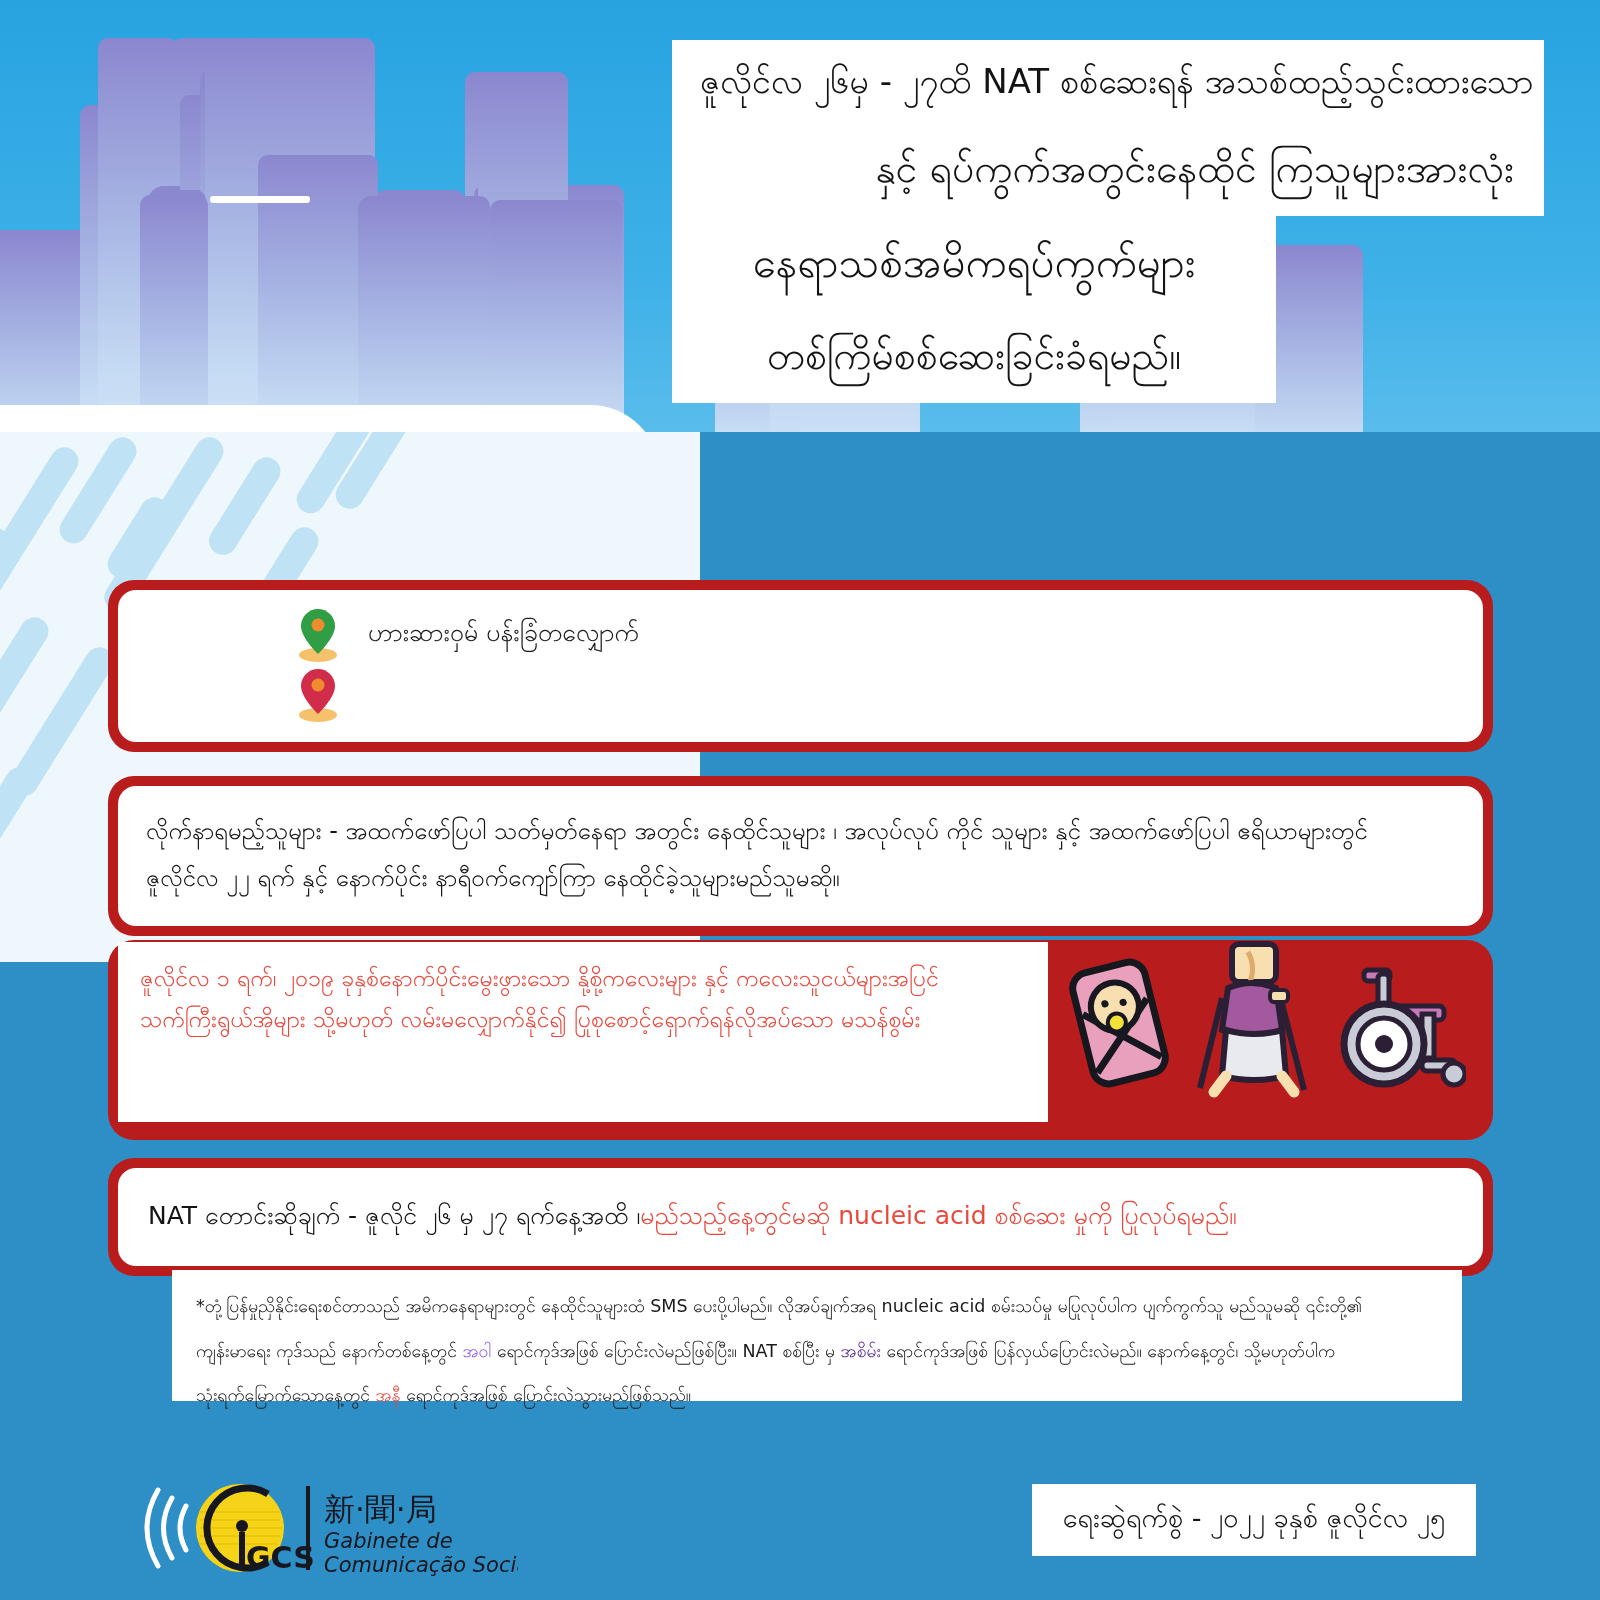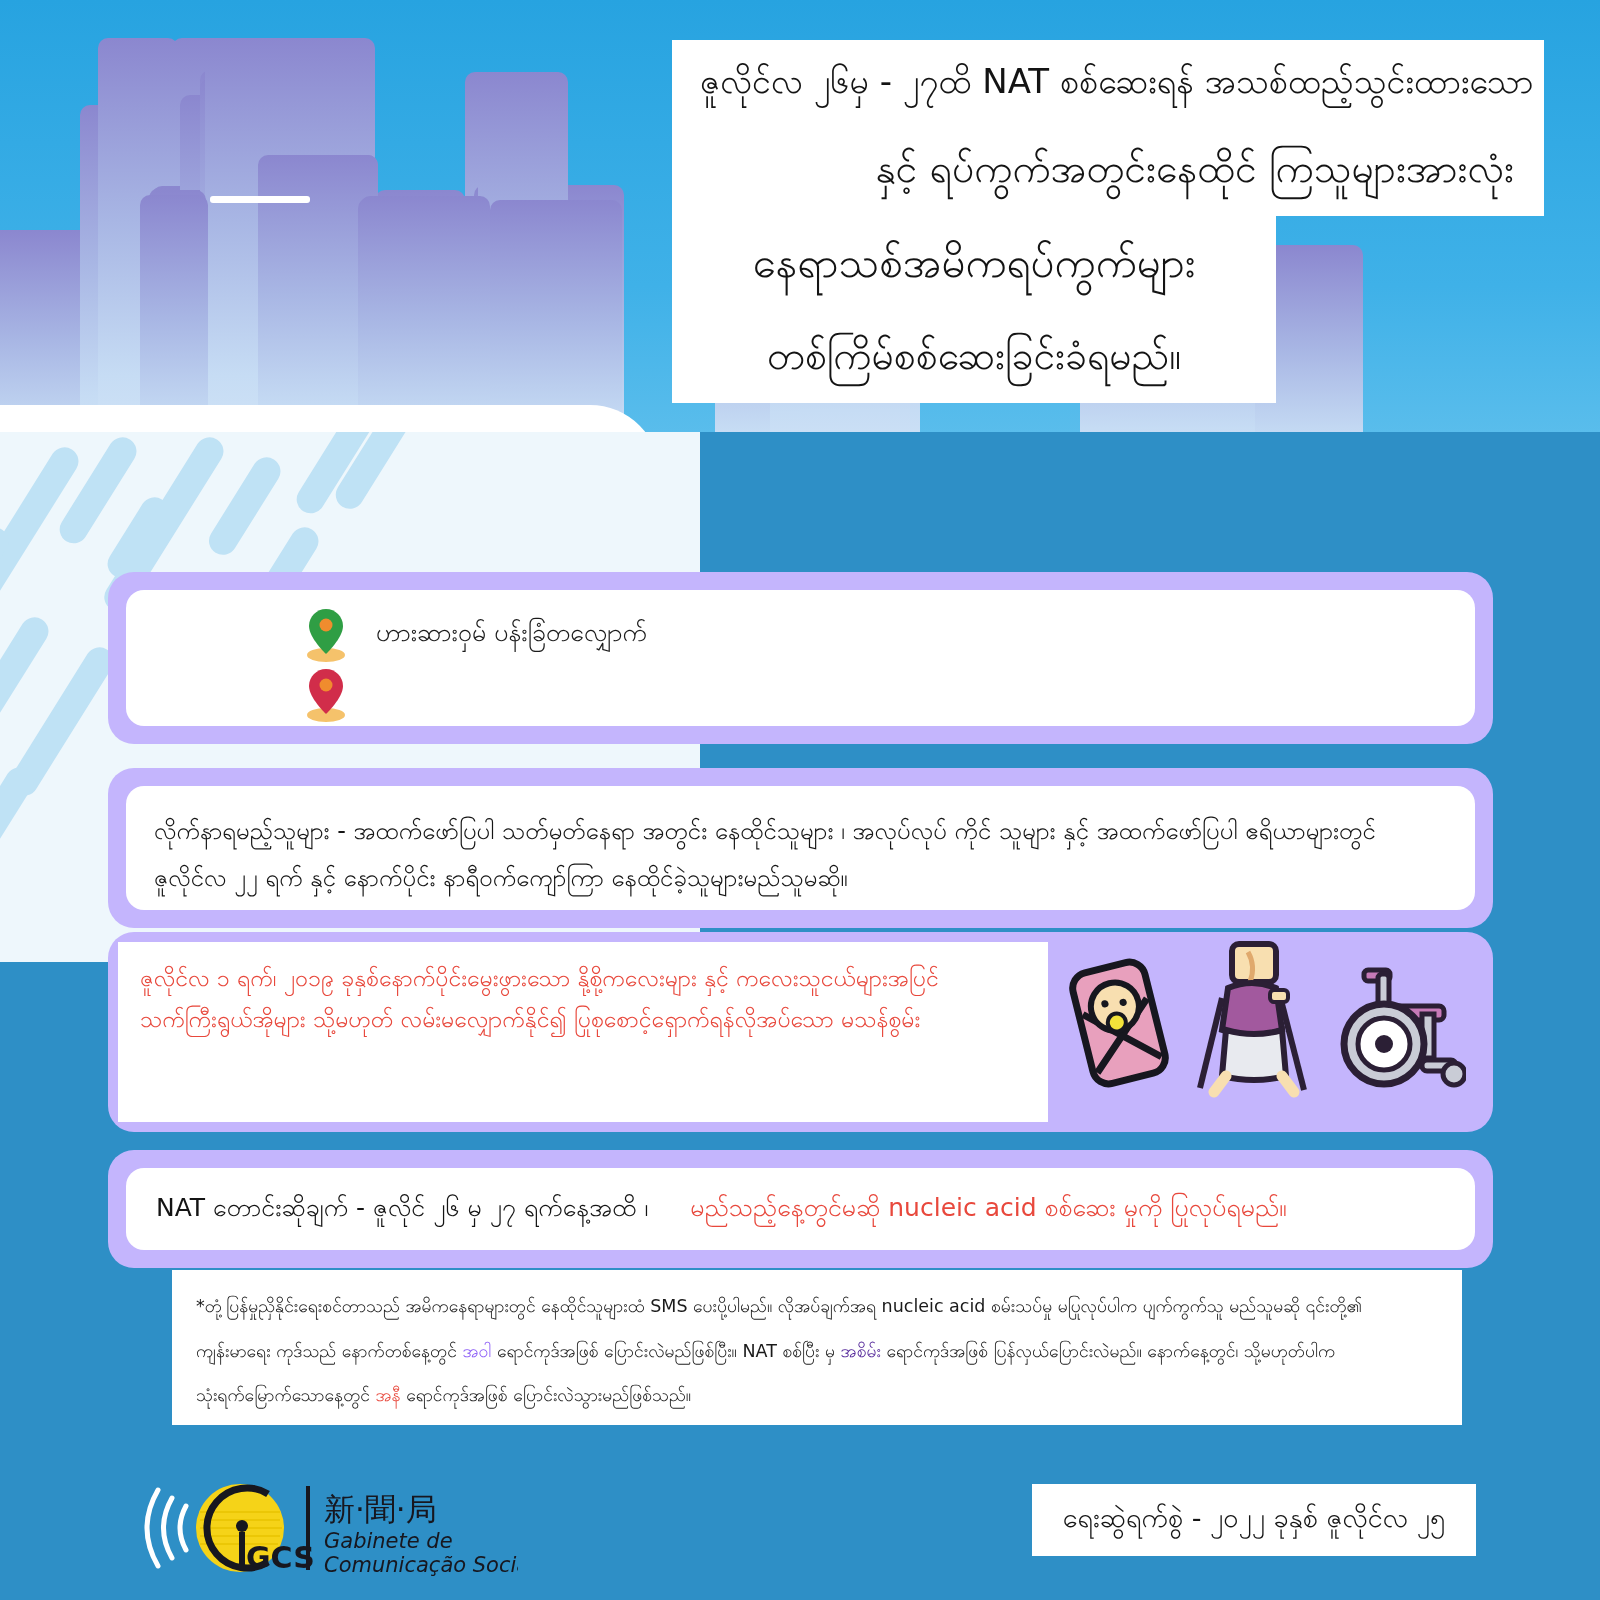--- a/index.html
+++ b/index.html
@@ -68,23 +68,24 @@
     white-space: nowrap;
   }
   .t1 { text-align: left; font-size: 34px; }
   .t2 { text-align: center; font-size: 42px; width: 604px; margin-left: 0; }
   .t3 { font-size: 39px; text-align: right; width: 872px; padding-right: 30px; }
   .t4 { font-size: 39px; text-align: center; width: 604px; }
 
   
   .card {
     position: absolute;
-    background: #c4b5fd;
+    background: #b91c1c;
     border-radius: 26px;
-    padding: 18px;
+    padding: 10px;
+    margin-top: 8px;
   }
   .card-inner {
     background: #ffffff;
     border-radius: 18px;
     width: 100%; height: 100%;
     padding: 18px 26px;
   }
 
   
   #card-locations { left: 108px; top: 572px; width: 1385px; height: 172px; }
@@ -114,28 +115,28 @@
   }
   .exempt-line { font-size: 23px; color: #e8483c; line-height: 1.78; white-space: nowrap; }
   .exempt-icons {
     position: absolute; left: 1060px; top: 942px;
     width: 420px; height: 160px; z-index: 5;
     display: flex; align-items: flex-end; gap: 14px;
   }
 
   
   #card-nat { left: 108px; top: 1150px; width: 1385px; height: 118px; }
-  #card-nat .card-inner { padding: 22px 30px; display:flex; align-items:center;gap:42px; }
+  #card-nat .card-inner { padding: 22px 30px; display:flex; align-items:center; }
   .nat-line { font-size: 25px; color: #141414; white-space: nowrap; }
   .nat-red { color: #e8483c; }
 
   
   #footnote {
     position: absolute; left: 172px; top: 1270px;
-    width: 1290px; height: 155px;
+    width: 1290px; height: 131px;
     background: #ffffff;
     padding: 14px 24px;
   }
   .fn-line { font-size: 17.5px; color: #1a1a1a; line-height: 2.55; white-space: nowrap; }
   .fn-yellow { color: #8b5cf6; }
   .fn-green  { color: #4c1d95; }
   .fn-red    { color: #e8483c; }
 
   
   .footer-logo { position: absolute; left: 118px; top: 1468px; width: 400px; height: 120px; }

